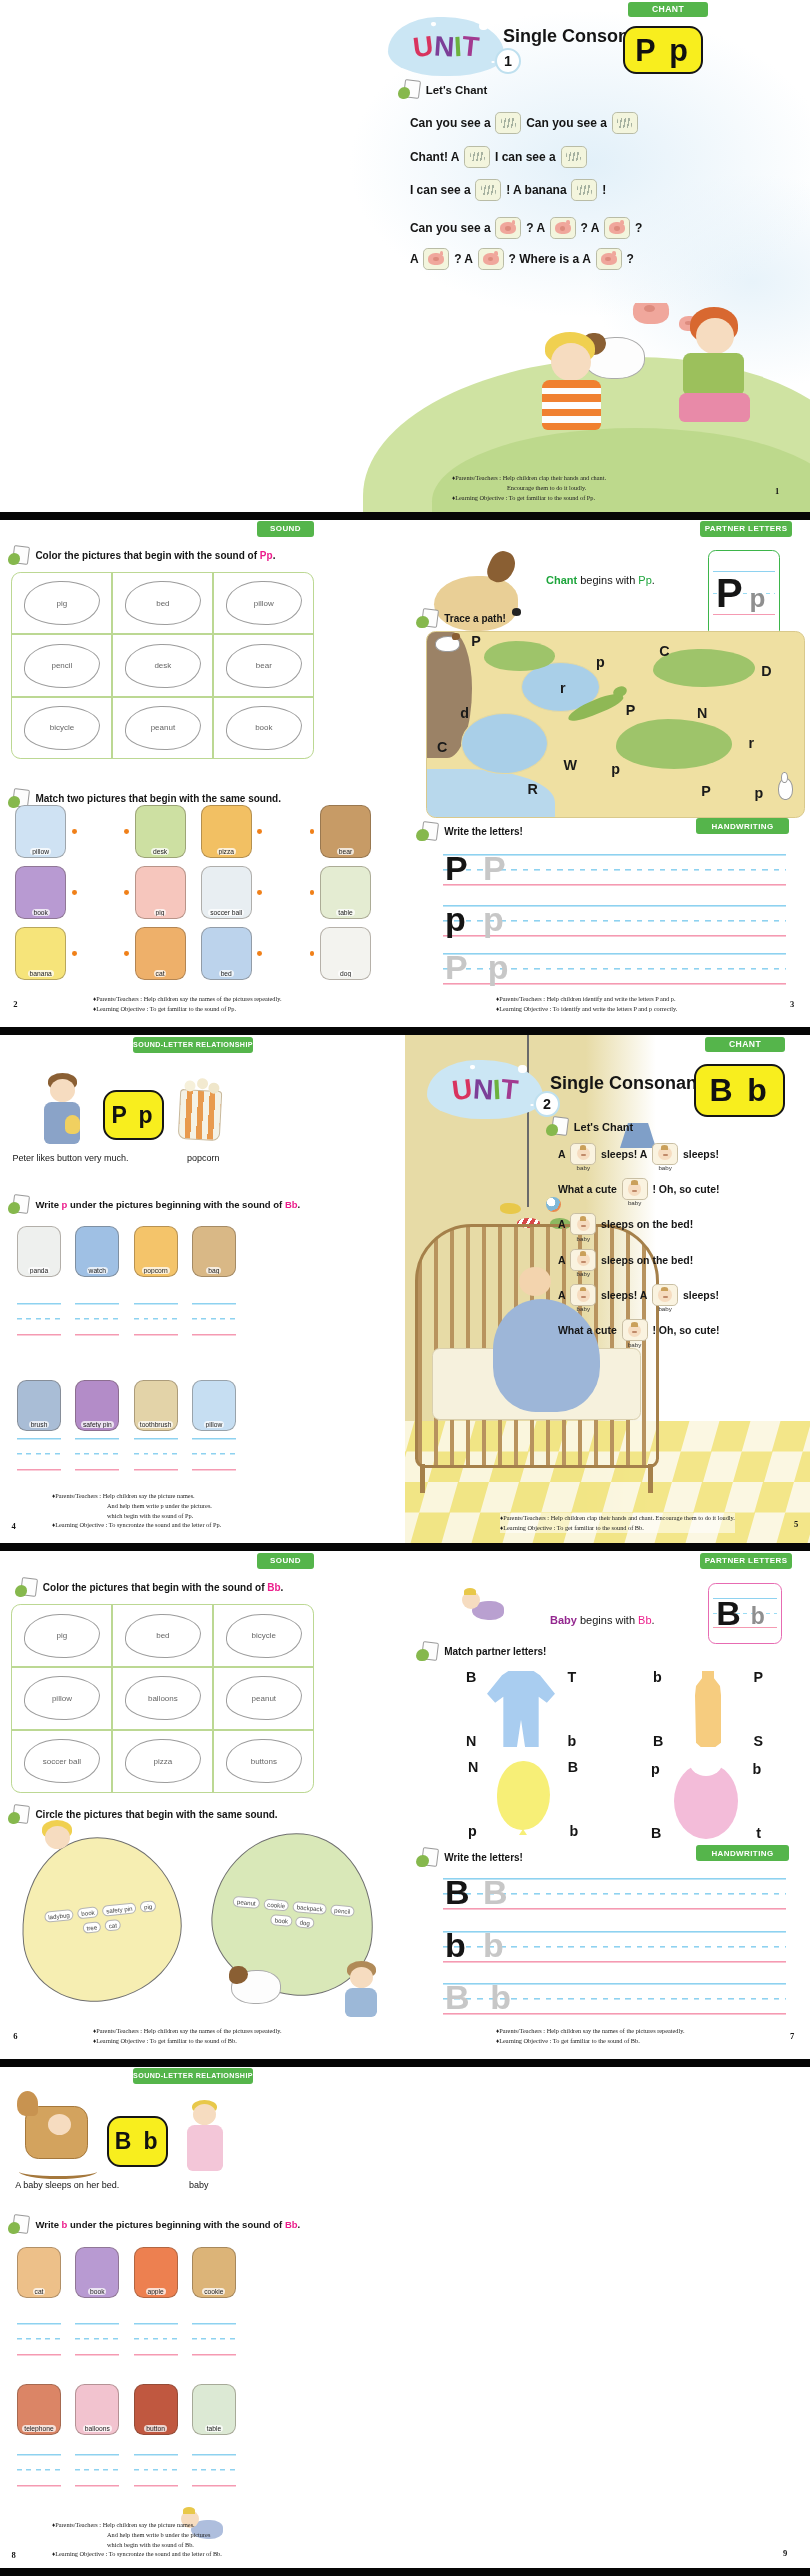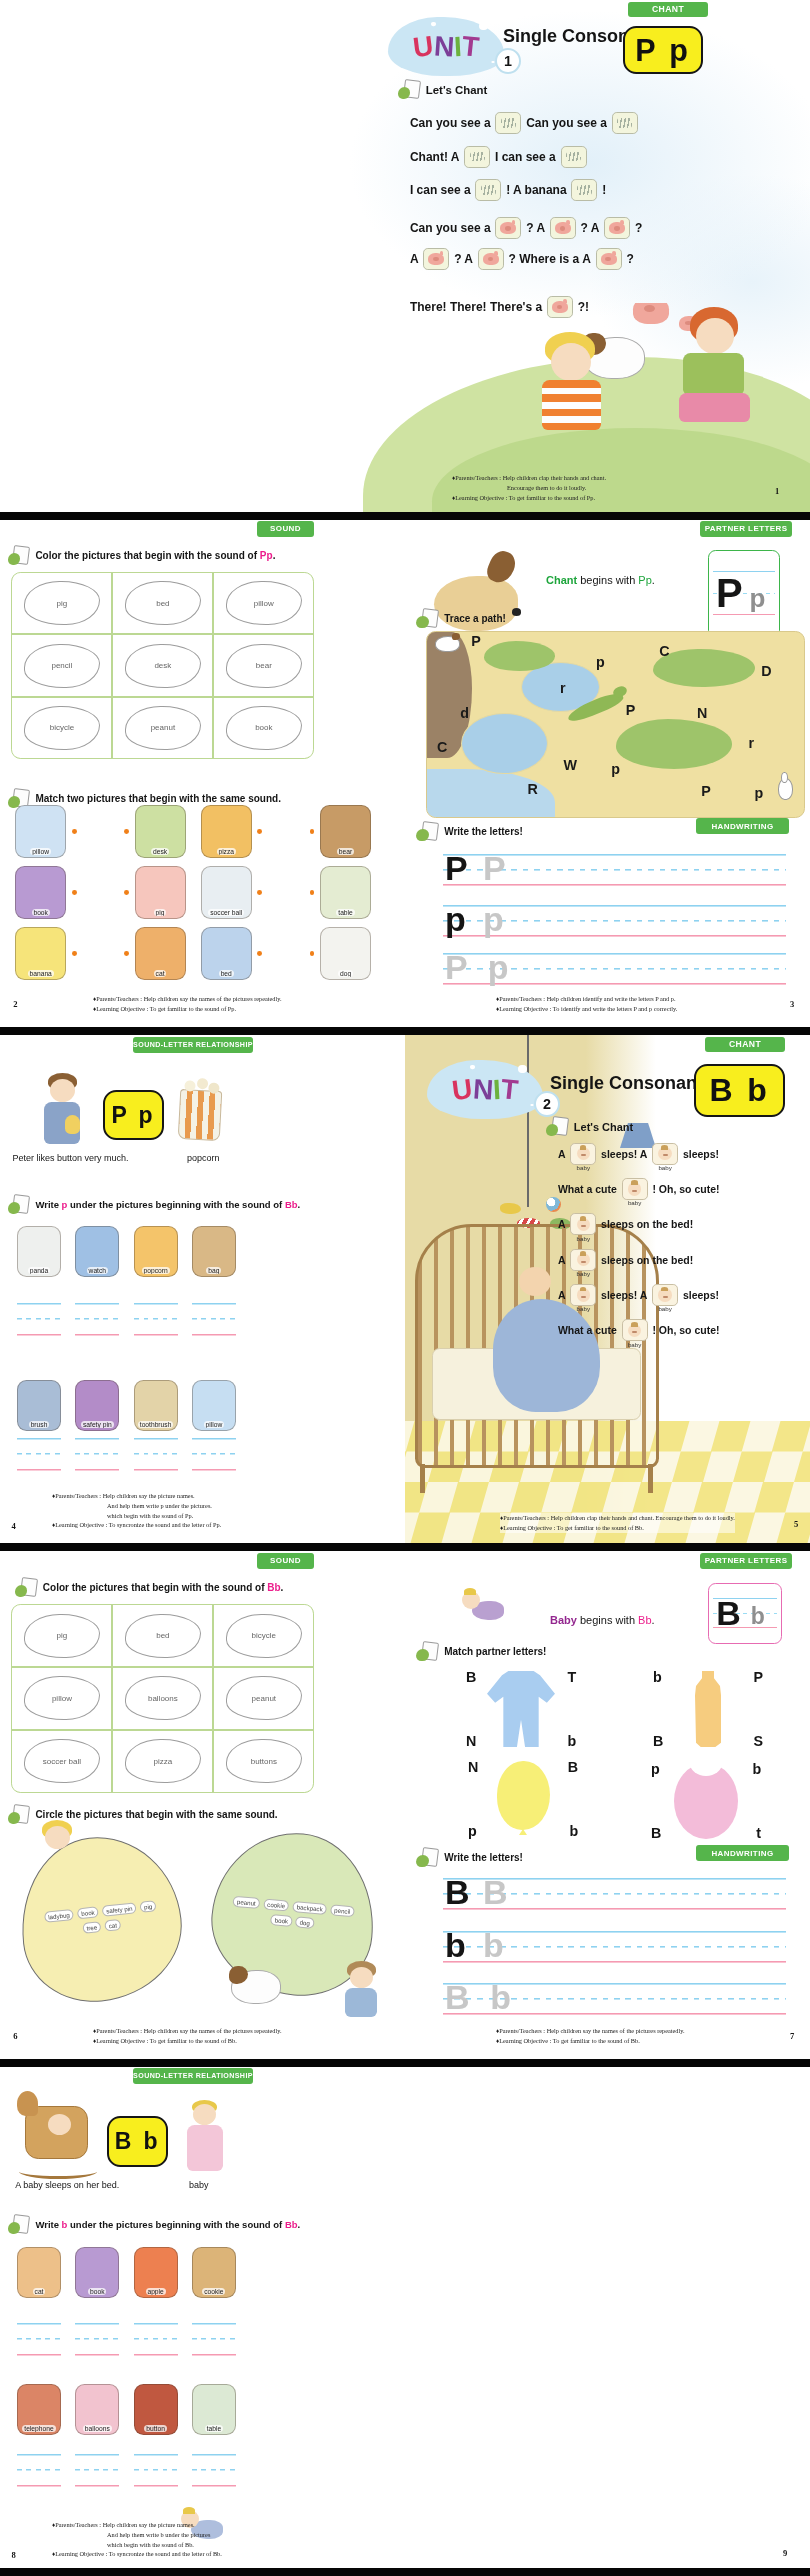--- a/index.html
+++ b/index.html
@@ -224,27 +224,20 @@
           </span>
           <span class="ct">? A</span>
           <span class="card pig">
             <span class="glyph-pig"></span>
           </span>
           <span class="ct">? Where is a A</span>
           <span class="card pig">
             <span class="glyph-pig"></span>
           </span>
           <span class="ct">?</span>
-        </div>
-        <div class="chant-line">
-          <span class="ct">There! There! There's a</span>
-          <span class="card pig">
-            <span class="glyph-pig"></span>
-          </span>
-          <span class="ct">?!</span>
         </div>
       </div>
     <div class="p1-scene" style="left:0;top:303px;width:581px;height:209px">
       <div class="s1-hill"></div>
       <div class="s1-hill2"></div>
       <div class="pigfig" style="left:404px;top:-5.7px;width:36px;height:27px"></div>
       <div class="pigfig" style="left:450px;top:13.3px;width:21px;height:15.2px"></div>
       <div class="dogfig" style="left:355px;top:34px;width:61px;height:42px"></div>
       <div class="fig" style="left:303px;top:29px;width:76px;height:152px">
         <span class="hair" style="left:13.3px;top:0;width:50px;height:32px;background:#f0d050"></span>

